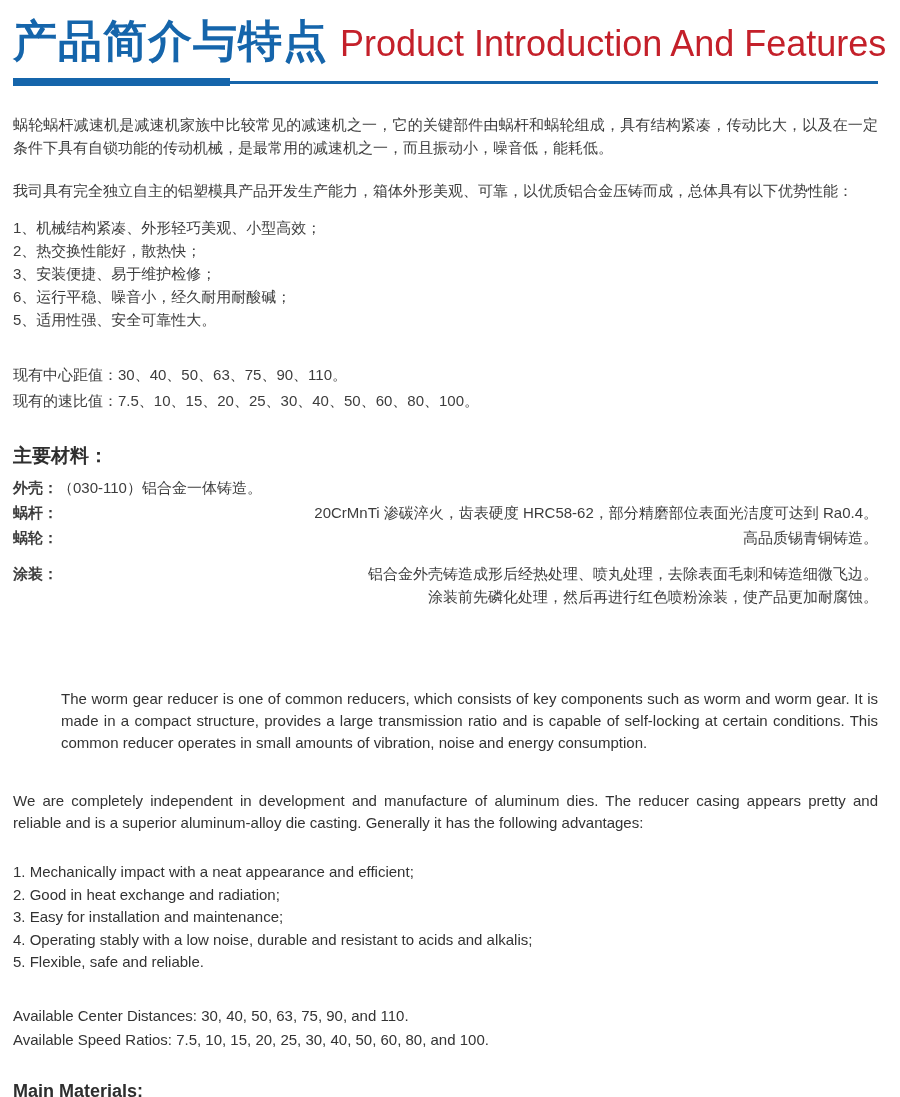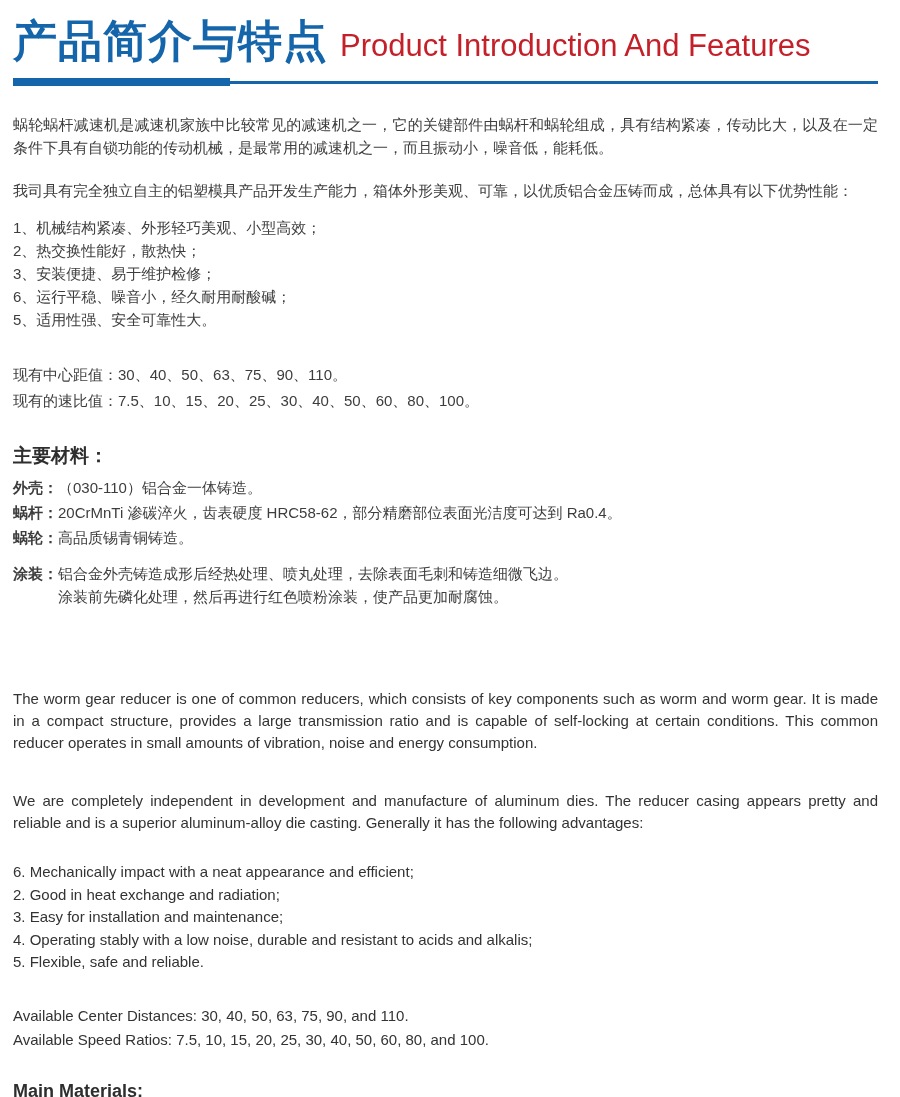--- a/index.html
+++ b/index.html
@@ -7,44 +7,44 @@
   body {
     width: 900px; height: 1097px; overflow: hidden;
     font-family: "Liberation Sans", "DejaVu Sans", sans-serif;
     color: #3d3d3d;
   }
   .page { padding: 12px 22px 0 13px; }
 
   
   .header-row { display: flex; align-items: baseline; gap: 12px; white-space: nowrap; }
   .title-zh { color: #1565ab; font-size: 44px; font-weight: bold; letter-spacing: 1px; }
-  .title-en { color: #c4202a; font-size: 31px; font-weight: 400; }
+  .title-en { color: #c4202a; font-size: 36px; font-weight: 400; }
   .header-rule { display: flex; align-items: center; margin-top: 7px; }
   .rule-thick { width: 217px; height: 8px; background: #1565ab; flex: none; }
   .rule-thin  { flex: 1; height: 3px; background: #1565ab; }
 
   
   .zh { font-size: 15px; line-height: 23px; color: #3d3d3d; }
   .zh-p1 { margin-top: 27px; text-align: justify; }
   .zh-p2 { margin-top: 20px; }
   .zh-list { margin-top: 14px; }
   .zh-list .list-item { line-height: 23px; }
   .zh-values { margin-top: 31px; }
   .zh-values div { line-height: 26px; }
   .zh-mat-heading { margin-top: 30px; font-size: 19px; font-weight: bold; color: #2e2e2e; }
   .zh-materials { margin-top: 9px; }
   .mat-row { display: flex; line-height: 23px; }
-  .mat-row + .mat-row { margin-top: 2px; }
+  .mat-row + .mat-row { margin-top: 2px; text-align: right; }
   .mat-row.gap-before { margin-top: 13px; }
   .zh .mat-label { font-weight: 600; flex: none; }
   .mat-text { flex: 1; }
 
   
   .en { font-size: 15px; line-height: 22px; color: #333333; }
-  .en-p1 { margin-top: 80px; text-align: justify; }
+  .en-p1 { margin-top: 80px; text-align: justify; margin-left: 48px; }
   .en-p2 { margin-top: 36px; text-align: justify; }
   .en-list { margin-top: 27px; }
   .en-list .list-item { line-height: 22.5px; }
   .en-values { margin-top: 30px; }
   .en-values div { line-height: 24px; }
   .en-mat-heading { margin-top: 28px; font-size: 18px; font-weight: bold; color: #2e2e2e; }
   .en-materials { margin-top: 13px; }
   .en .mat-row { line-height: 24px; }
   .en .mat-label { flex: none; padding-right: 6px; }
   .en .mat-text { text-align: justify; }
@@ -105,21 +105,21 @@
         </span>
       </div>
     </div>
   </div>
 
   <div class="en">
     <div class="en-p1">The worm gear reducer is one of common reducers, which consists of key components such as worm and worm gear. It is made in a compact structure, provides a large transmission ratio and is capable of self-locking at certain conditions. This common reducer operates in small amounts of vibration, noise and energy consumption.</div>
     <div class="en-p2">We are completely independent in development and manufacture of aluminum dies. The reducer casing appears pretty and reliable and is a superior aluminum-alloy die casting. Generally it has the following advantages:</div>
 
     <div class="en-list">
-      <div class="list-item">6. Mechanically impact with a neat appearance and efficient;</div>
+      <div class="list-item">1. Mechanically impact with a neat appearance and efficient;</div>
       <div class="list-item">2. Good in heat exchange and radiation;</div>
       <div class="list-item">3. Easy for installation and maintenance;</div>
       <div class="list-item">4. Operating stably with a low noise, durable and resistant to acids and alkalis;</div>
       <div class="list-item">5. Flexible, safe and reliable.</div>
     </div>
 
     <div class="en-values">
       <div>Available Center Distances: 30, 40, 50, 63, 75, 90, and 110.</div>
       <div>Available Speed Ratios: 7.5, 10, 15, 20, 25, 30, 40, 50, 60, 80, and 100.</div>
     </div>

